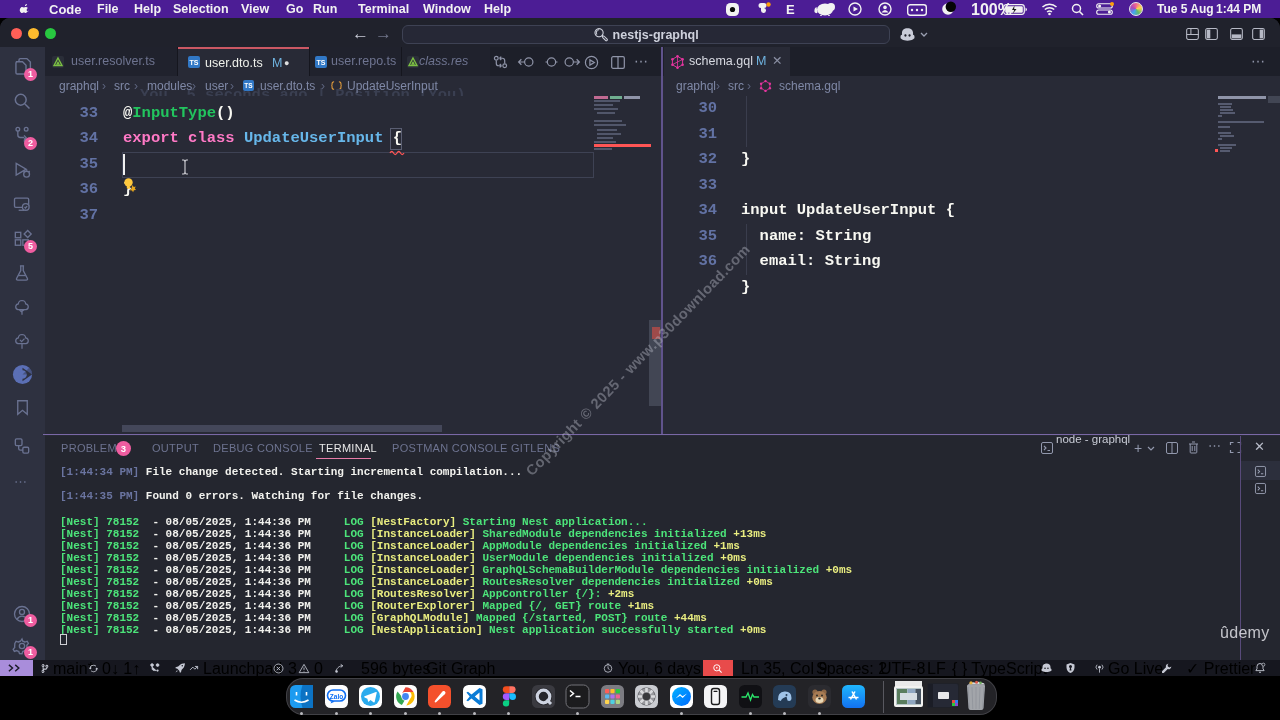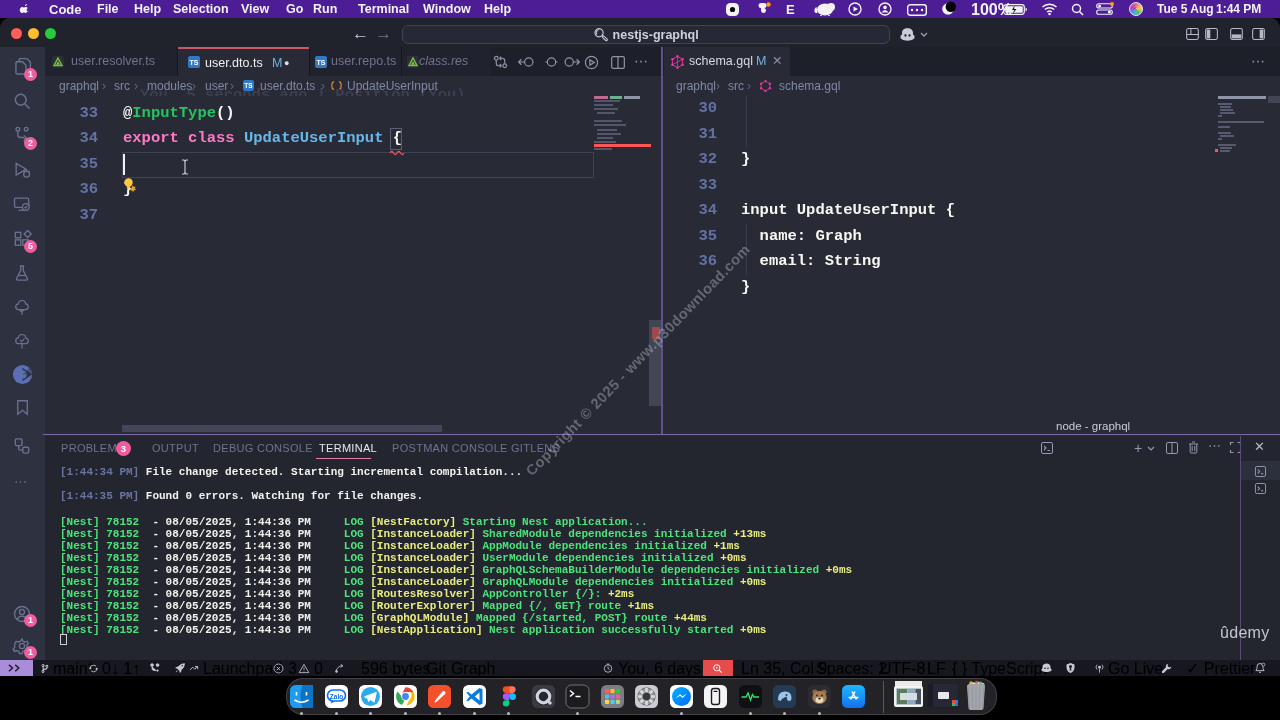--- a/index.html
+++ b/index.html
@@ -395,21 +395,21 @@
   <div class="ln mono" style="left:17px;top:51px">32</div>
   <div class="ln mono" style="left:17px;top:76.5px">33</div>
   <div class="ln mono" style="left:17px;top:102px">34</div>
   <div class="ln mono" style="left:17px;top:127.5px">35</div>
   <div class="ln mono" style="left:17px;top:153px">36</div>
 
   <div class="a" style="left:81.5px;top:0;width:1px;height:51px;background:#3a3d4d"></div>
   <div class="a" style="left:81.5px;top:128px;width:1px;height:51px;background:#3a3d4d"></div>
   <div class="code mono" style="left:77px;top:51px">}</div>
   <div class="code mono" style="left:77px;top:102px">input UpdateUserInput {</div>
-  <div class="code mono" style="left:77px;top:127.5px">  name: Graph</div>
+  <div class="code mono" style="left:77px;top:127.5px">  name: String</div>
   <div class="code mono" style="left:77px;top:153px">  email: String</div>
   <div class="code mono" style="left:77px;top:178.5px">}</div>
 
   <div class="a" style="left:554px;top:0px;width:48px;height:60px">
     <div class="a" style="left:0;top:0;width:48px;height:2.5px;background:#8f94a8"></div>
     <div class="a" style="left:0;top:7px;width:14px;height:2px;background:#565b70"></div>
     <div class="a" style="left:2px;top:10px;width:11px;height:2px;background:#565b70"></div>
     <div class="a" style="left:2px;top:13px;width:13px;height:2px;background:#565b70"></div>
     <div class="a" style="left:2px;top:16px;width:15px;height:2px;background:#565b70"></div>
     <div class="a" style="left:0;top:19px;width:4px;height:2px;background:#565b70"></div>
@@ -437,21 +437,21 @@
 <div class="ptab" style="left:213px">DEBUG CONSOLE</div>
 <div class="ptab" style="left:319px;color:#e8e8e8">TERMINAL</div>
 <div class="a" style="left:316px;top:457.5px;width:55px;height:1.5px;background:#e87ca8"></div>
 <div class="ptab" style="left:392px">POSTMAN CONSOLE</div>
 <div class="ptab" style="left:511px">GITLENS</div>
 
 <svg style="left:1041px;top:442px" width="12" height="12" viewBox="0 0 12 12">
     <rect x="0.5" y="0.5" width="11" height="11" rx="1.5" stroke="#9298ad" fill="none"></rect>
     <path d="M3 4 l2 2 -2 2 M6.5 8.5 H9" stroke="#9298ad" stroke-width="1.1" fill="none"></path>
   </svg>
-<div class="a" style="left:1056px;top:420px;font-size:11.5px;color:#c9ccd6">node - graphql</div>
+<div class="a" style="left:1056px;top:433px;font-size:11.5px;color:#c9ccd6">node - graphql</div>
 <div class="a" style="left:1134px;top:440px;font-size:14px;color:#9298ad;font-weight:400">+</div>
 <svg style="left:1147px;top:446px" width="8" height="5" viewBox="0 0 8 5">
     <path d="M1 1 l3 3 3-3" stroke="#9298ad" stroke-width="1.2" fill="none"></path>
   </svg>
 <svg style="left:1166px;top:442px" width="12" height="12" viewBox="0 0 12 12">
     <rect x="0.5" y="0.5" width="11" height="11" rx="1.5" stroke="#9298ad" fill="none"></rect>
     <line x1="6" y1="0.5" x2="6" y2="11.5" stroke="#9298ad"></line>
   </svg>
 <svg style="left:1188px;top:441px" width="11" height="13" viewBox="0 0 11 13">
     <path d="M1 3 H10 M2.2 3 V11.2 Q2.2 12 3 12 H8 Q8.8 12 8.8 11.2 V3 M4 1 H7 M4.2 5 V10 M6.8 5 V10" stroke="#9298ad" stroke-width="1" fill="none"></path>
@@ -473,21 +473,21 @@
     <path d="M3 4 l2 2 -2 2 M6.5 8.5 H9" stroke="#9aa0b4" stroke-width="1.1" fill="none"></path>
   </svg>
 
 <div class="term mono" style="left:60px;top:466px"><span class="tb">[1:44:34 PM]</span> File change detected. Starting incremental compilation...</div>
 <div class="term mono" style="left:60px;top:490px"><span class="tb">[1:44:35 PM]</span> Found 0 errors. Watching for file changes.</div>
 <div class="term mono" style="left:60px;top:515.5px"><span class="tg">[Nest] 78152  </span>- 08/05/2025, 1:44:36 PM     <span class="tg">LOG </span><span class="ty">[NestFactory] </span><span class="tg">Starting Nest application...</span></div>
 <div class="term mono" style="left:60px;top:527.6px"><span class="tg">[Nest] 78152  </span>- 08/05/2025, 1:44:36 PM     <span class="tg">LOG </span><span class="ty">[InstanceLoader] </span><span class="tg">SharedModule dependencies initialized</span><span class="ty"> +13ms</span></div>
 <div class="term mono" style="left:60px;top:539.7px"><span class="tg">[Nest] 78152  </span>- 08/05/2025, 1:44:36 PM     <span class="tg">LOG </span><span class="ty">[InstanceLoader] </span><span class="tg">AppModule dependencies initialized</span><span class="ty"> +1ms</span></div>
 <div class="term mono" style="left:60px;top:551.8px"><span class="tg">[Nest] 78152  </span>- 08/05/2025, 1:44:36 PM     <span class="tg">LOG </span><span class="ty">[InstanceLoader] </span><span class="tg">UserModule dependencies initialized</span><span class="ty"> +0ms</span></div>
 <div class="term mono" style="left:60px;top:563.9px"><span class="tg">[Nest] 78152  </span>- 08/05/2025, 1:44:36 PM     <span class="tg">LOG </span><span class="ty">[InstanceLoader] </span><span class="tg">GraphQLSchemaBuilderModule dependencies initialized</span><span class="ty"> +0ms</span></div>
-<div class="term mono" style="left:60px;top:576px"><span class="tg">[Nest] 78152  </span>- 08/05/2025, 1:44:36 PM     <span class="tg">LOG </span><span class="ty">[InstanceLoader] </span><span class="tg">GraphQLModule dependencies initialized</span><span class="ty"> +0ms</span></div>
+<div class="term mono" style="left:60px;top:576px"><span class="tg">[Nest] 78152  </span>- 08/05/2025, 1:44:36 PM     <span class="tg">LOG </span><span class="ty">[InstanceLoader] </span><span class="tg">RoutesResolver dependencies initialized</span><span class="ty"> +0ms</span></div>
 <div class="term mono" style="left:60px;top:588.1px"><span class="tg">[Nest] 78152  </span>- 08/05/2025, 1:44:36 PM     <span class="tg">LOG </span><span class="ty">[RoutesResolver] </span><span class="tg">AppController {/}: </span><span class="ty">+2ms</span></div>
 <div class="term mono" style="left:60px;top:600.2px"><span class="tg">[Nest] 78152  </span>- 08/05/2025, 1:44:36 PM     <span class="tg">LOG </span><span class="ty">[RouterExplorer] </span><span class="tg">Mapped {/, GET} route </span><span class="ty">+1ms</span></div>
 <div class="term mono" style="left:60px;top:612.3px"><span class="tg">[Nest] 78152  </span>- 08/05/2025, 1:44:36 PM     <span class="tg">LOG </span><span class="ty">[GraphQLModule] </span><span class="tg">Mapped {/started, POST} route </span><span class="ty">+44ms</span></div>
 <div class="term mono" style="left:60px;top:624.4px"><span class="tg">[Nest] 78152  </span>- 08/05/2025, 1:44:36 PM     <span class="tg">LOG </span><span class="ty">[NestApplication] </span><span class="tg">Nest application successfully started </span><span class="ty">+0ms</span></div>
 <div class="a" style="left:60px;top:634px;width:6.6px;height:11px;border:1px solid #cfcfd4"></div>
 
 <div class="a" id="statusbar"></div>
 <div class="a" style="left:0;top:660px;width:33px;height:16px;background:#a98ddb"></div>
 <svg style="left:8px;top:664px" width="16" height="9" viewBox="0 0 16 9">
     <path d="M1 1 l4 3.5 -4 3.5 M8 1 l4 3.5 -4 3.5" stroke="#1c1d2b" stroke-width="1.6" fill="none" transform="scale(0.9)"></path>

